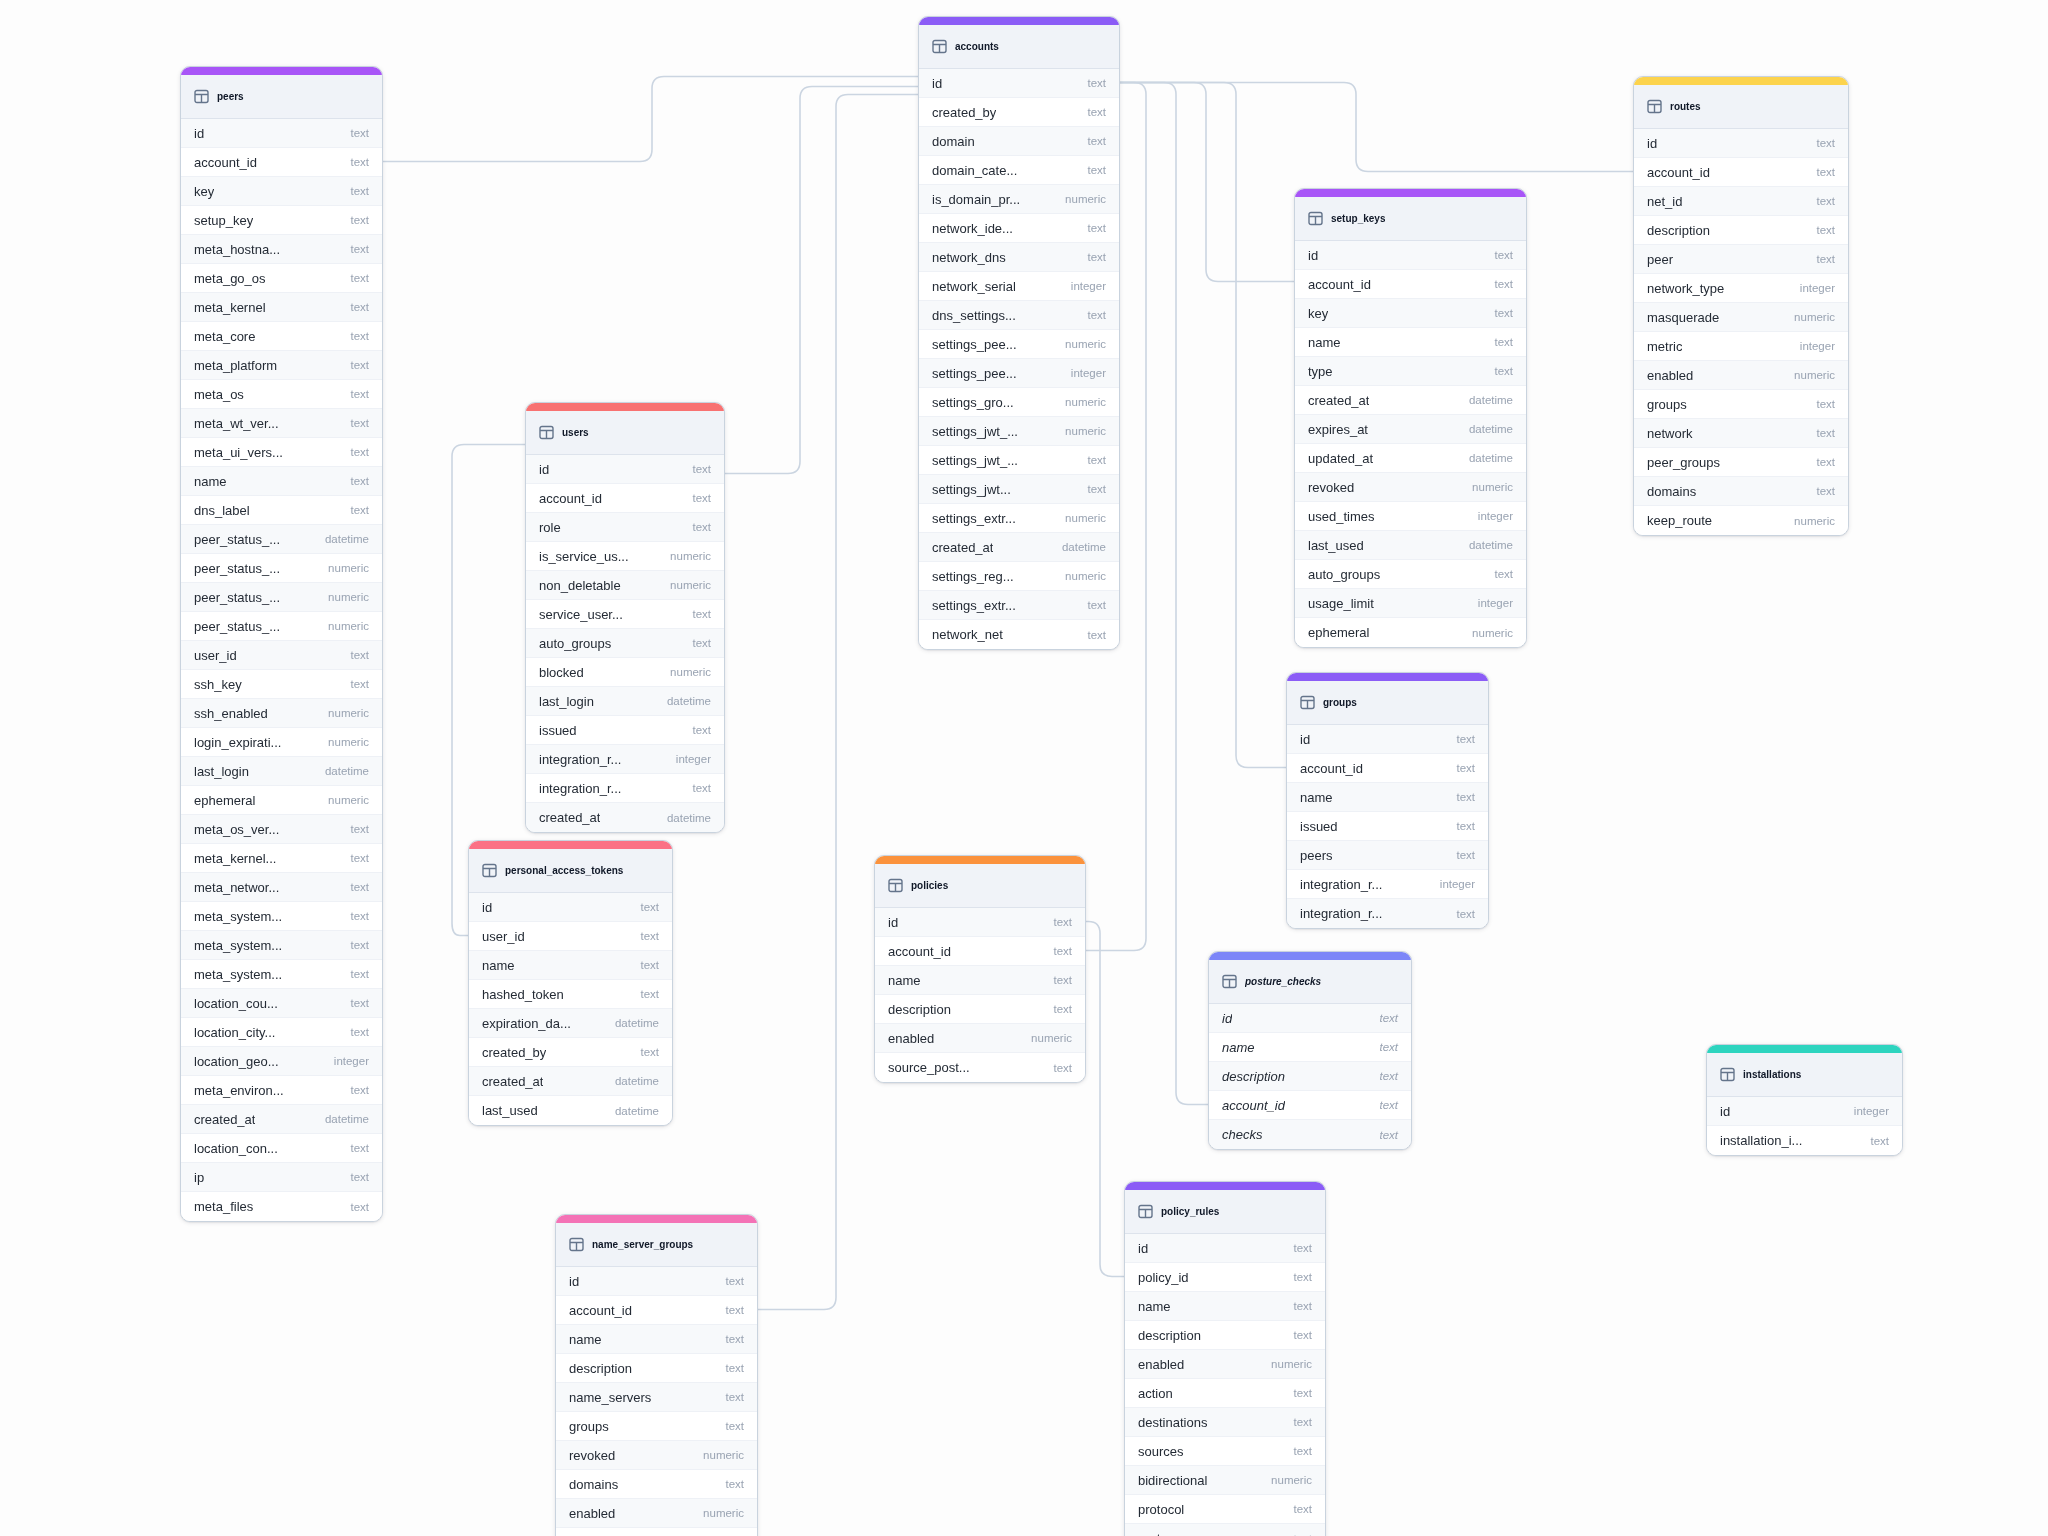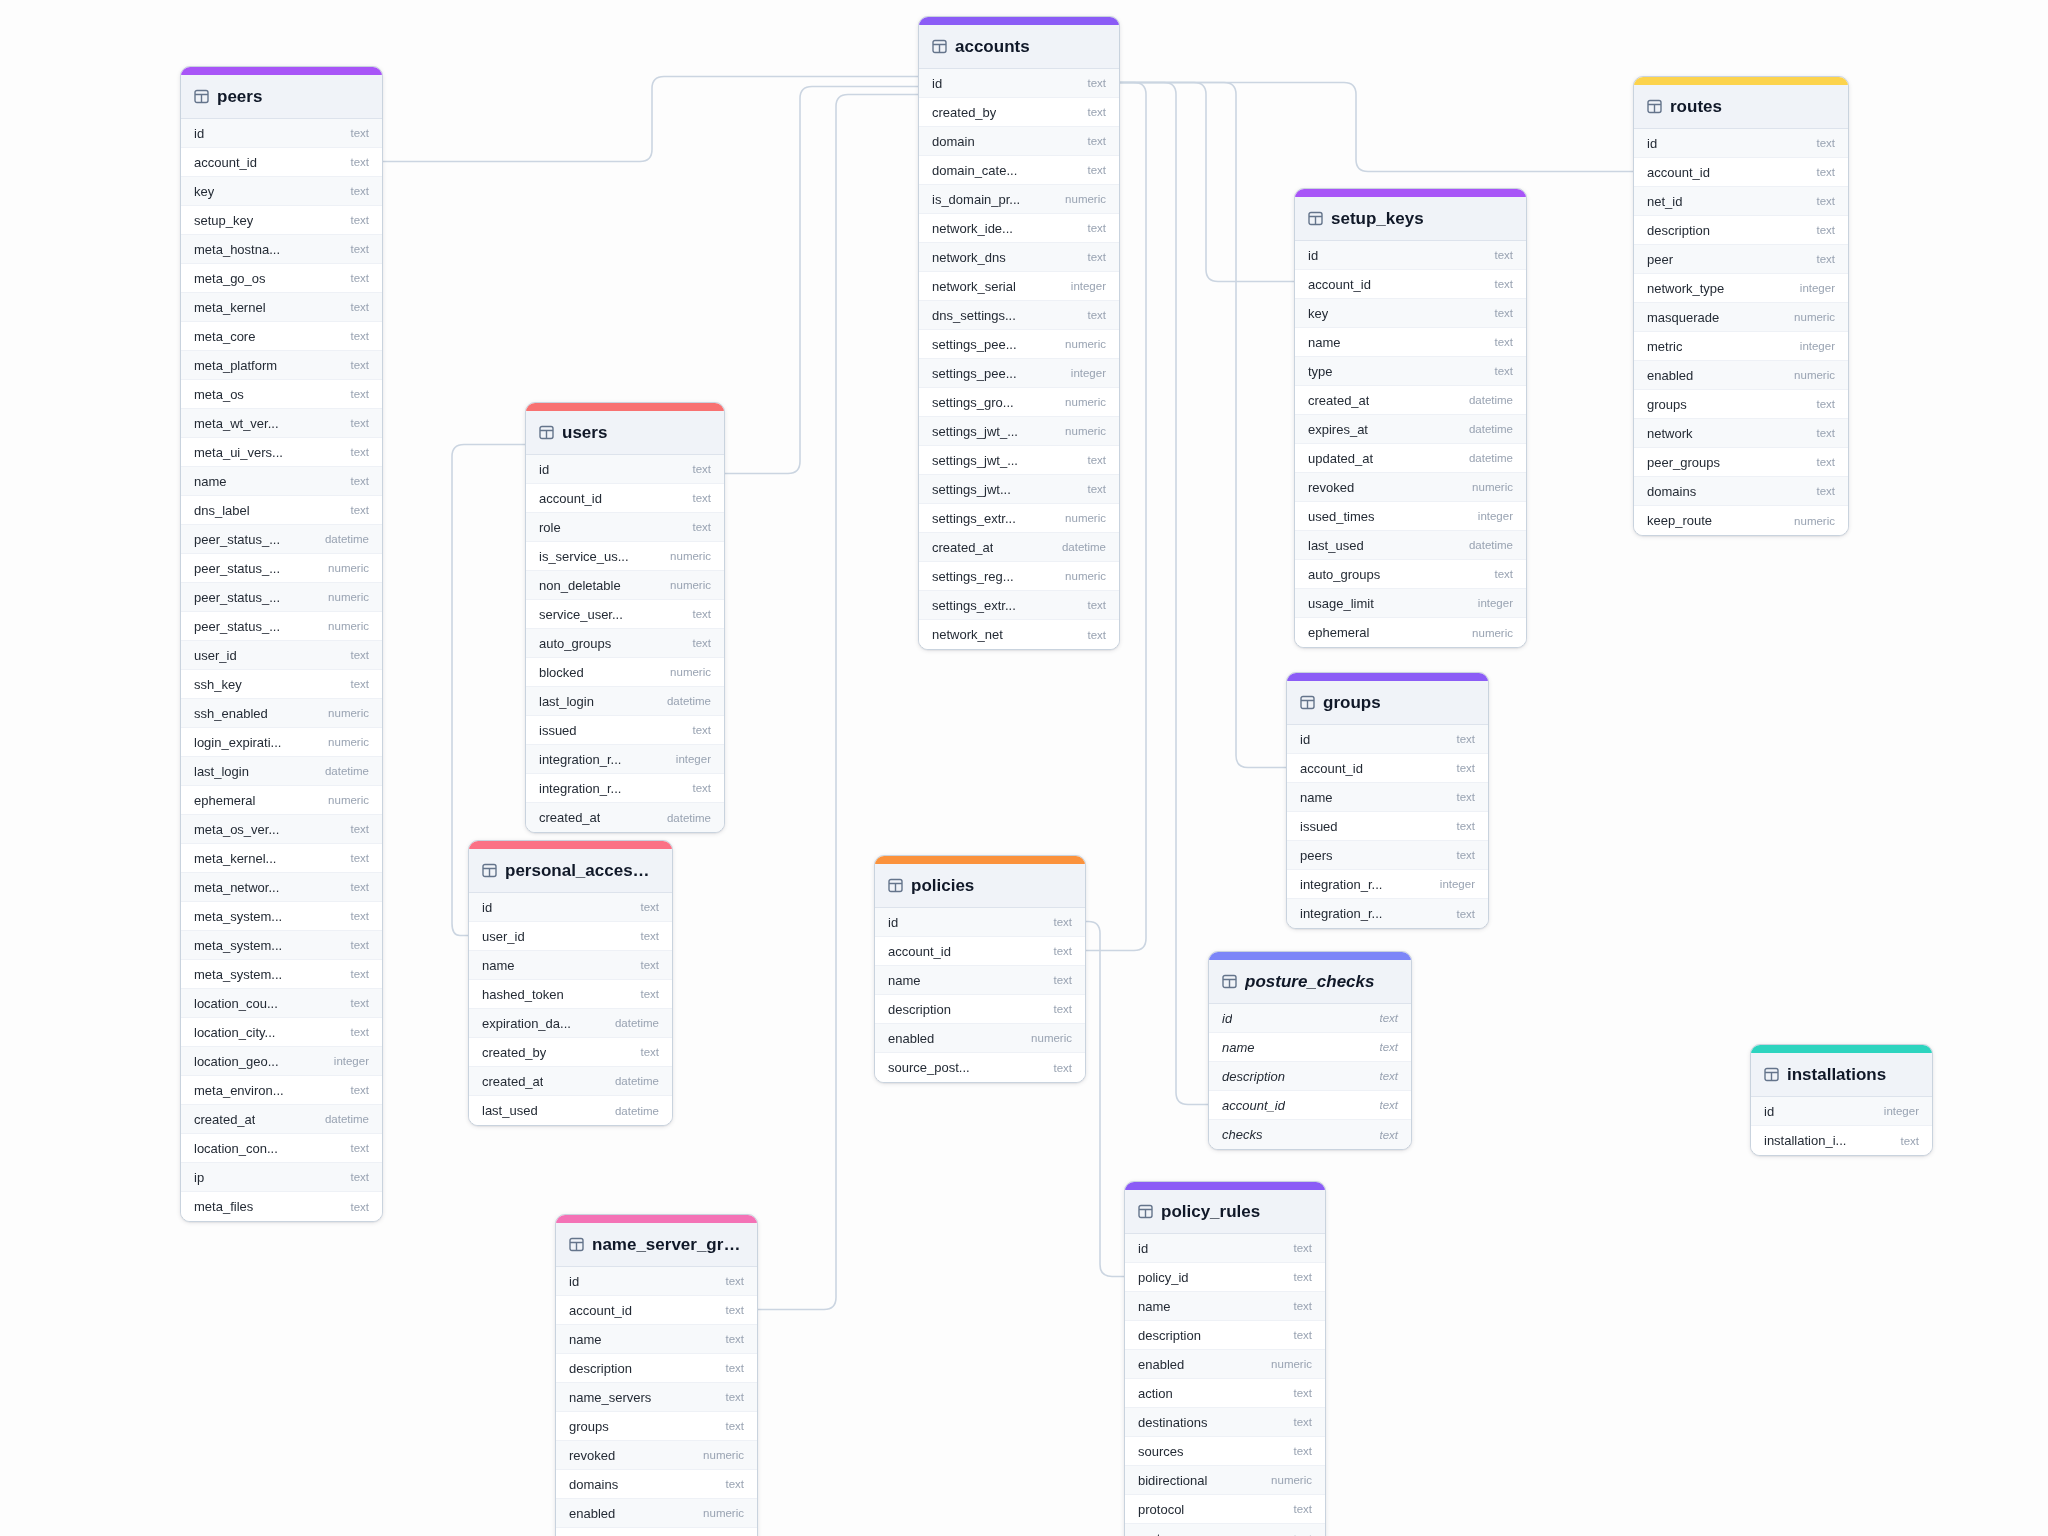--- a/index.html
+++ b/index.html
@@ -24,21 +24,21 @@
   }
   .accent-bar { height: 8px; width: 100%; }
   .table-header {
     height: 44px; box-sizing: border-box;
     display: flex; align-items: center; gap: 8px;
     padding: 0 13px;
     background: #f0f3f8;
     border-bottom: 1px solid #dde3ec;
   }
   .table-title {
-    font-size: 17px; font-weight: 700; color: #101828;
+    font-size: 10px; font-weight: 700; color: #101828;
     white-space: nowrap; overflow: hidden; text-overflow: ellipsis;
   }
   .table-icon { flex: 0 0 auto; display: flex; }
   .field-row {
     height: 29px; box-sizing: border-box;
     display: flex; align-items: center; justify-content: space-between;
     padding: 0 13px;
     border-bottom: 1px solid #eef1f6;
     background: #ffffff;
   }
@@ -810,21 +810,21 @@
           <div class="field-row">
             <span class="field-name">protocol</span>
             <span class="field-type">text</span>
           </div>
           <div class="field-row">
             <span class="field-name">ports</span>
             <span class="field-type">text</span>
           </div>
         </div>
       </div>
-      <div class="table-node" style="left: 1750px; top: 1044px; width: 183px;">
+      <div class="table-node" style="left: 1706px; top: 1044px; width: 197px;">
         <div class="accent-bar" style="background: rgb(45, 212, 191);"></div>
         <div class="table-header">
           <span class="table-icon">
             <svg width="15" height="15" viewBox="0 0 15 15">
               <rect x="1" y="1.5" width="13" height="12" rx="2" fill="none" stroke="#64748b" stroke-width="1.4"></rect>
               <line x1="1" y1="5.5" x2="14" y2="5.5" stroke="#64748b" stroke-width="1.4"></line>
               <line x1="7.5" y1="5.5" x2="7.5" y2="13.5" stroke="#64748b" stroke-width="1.4"></line>
             </svg>
           </span>
           <span class="table-title">installations</span>

